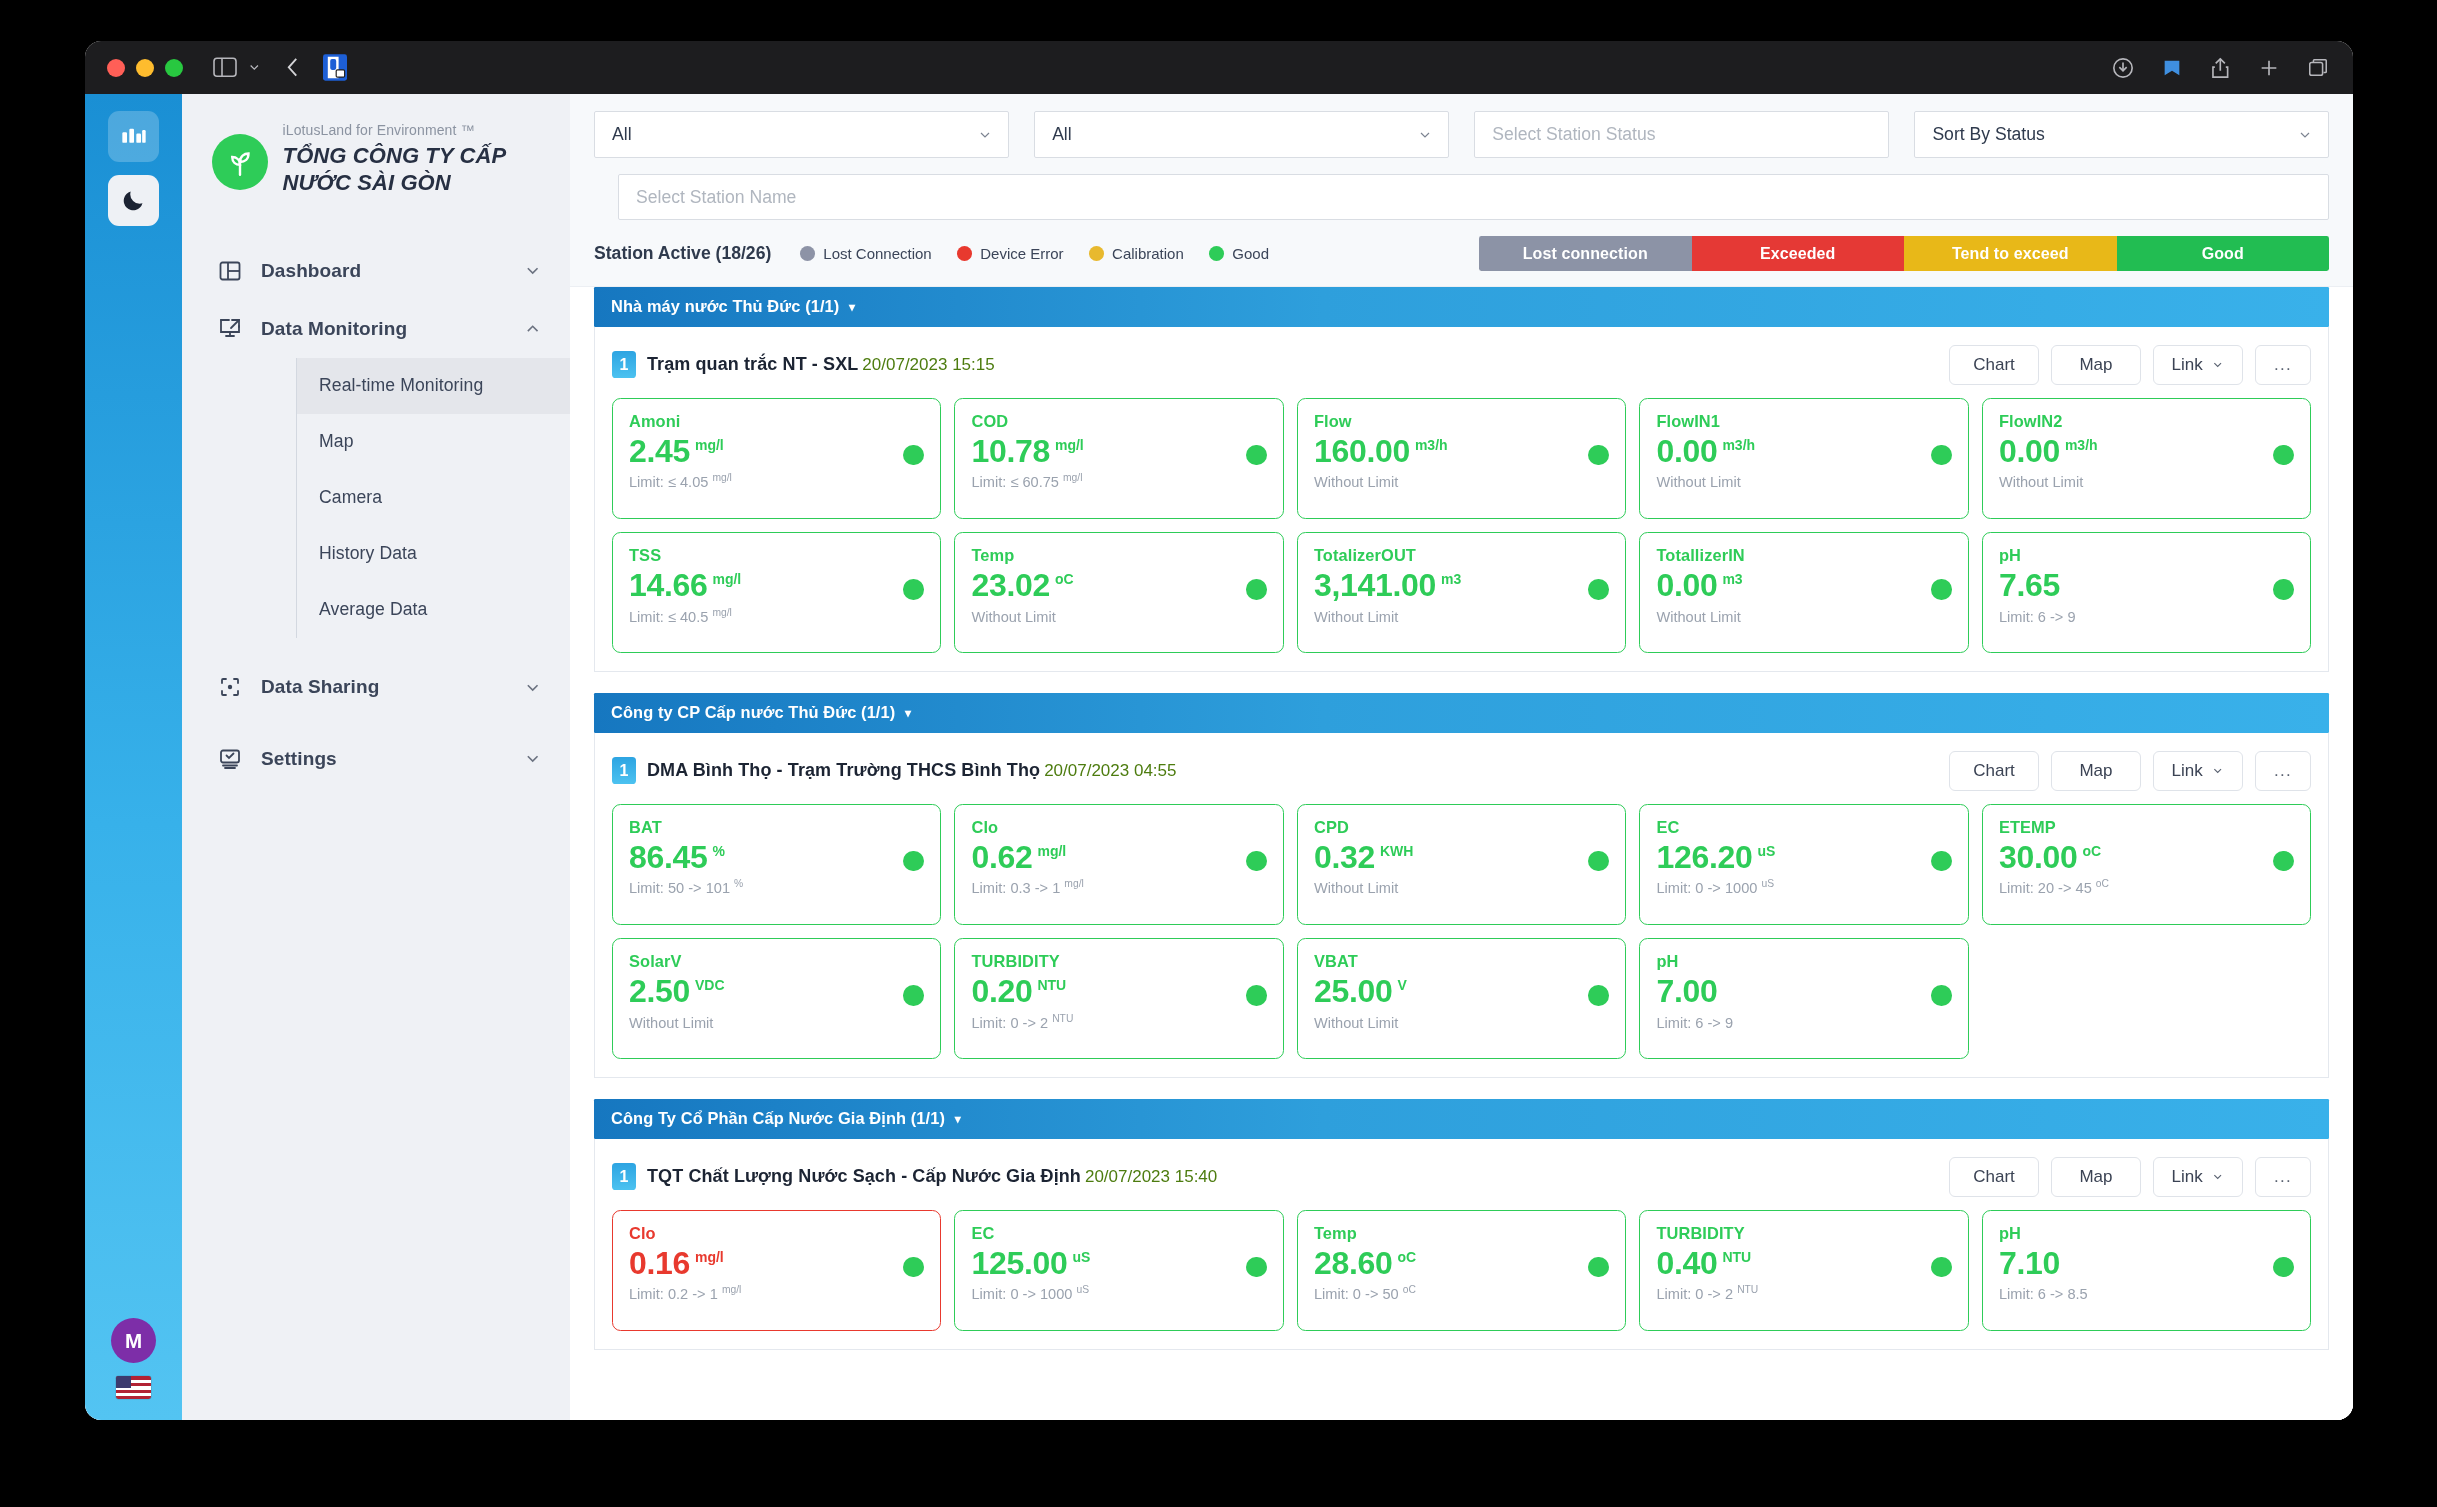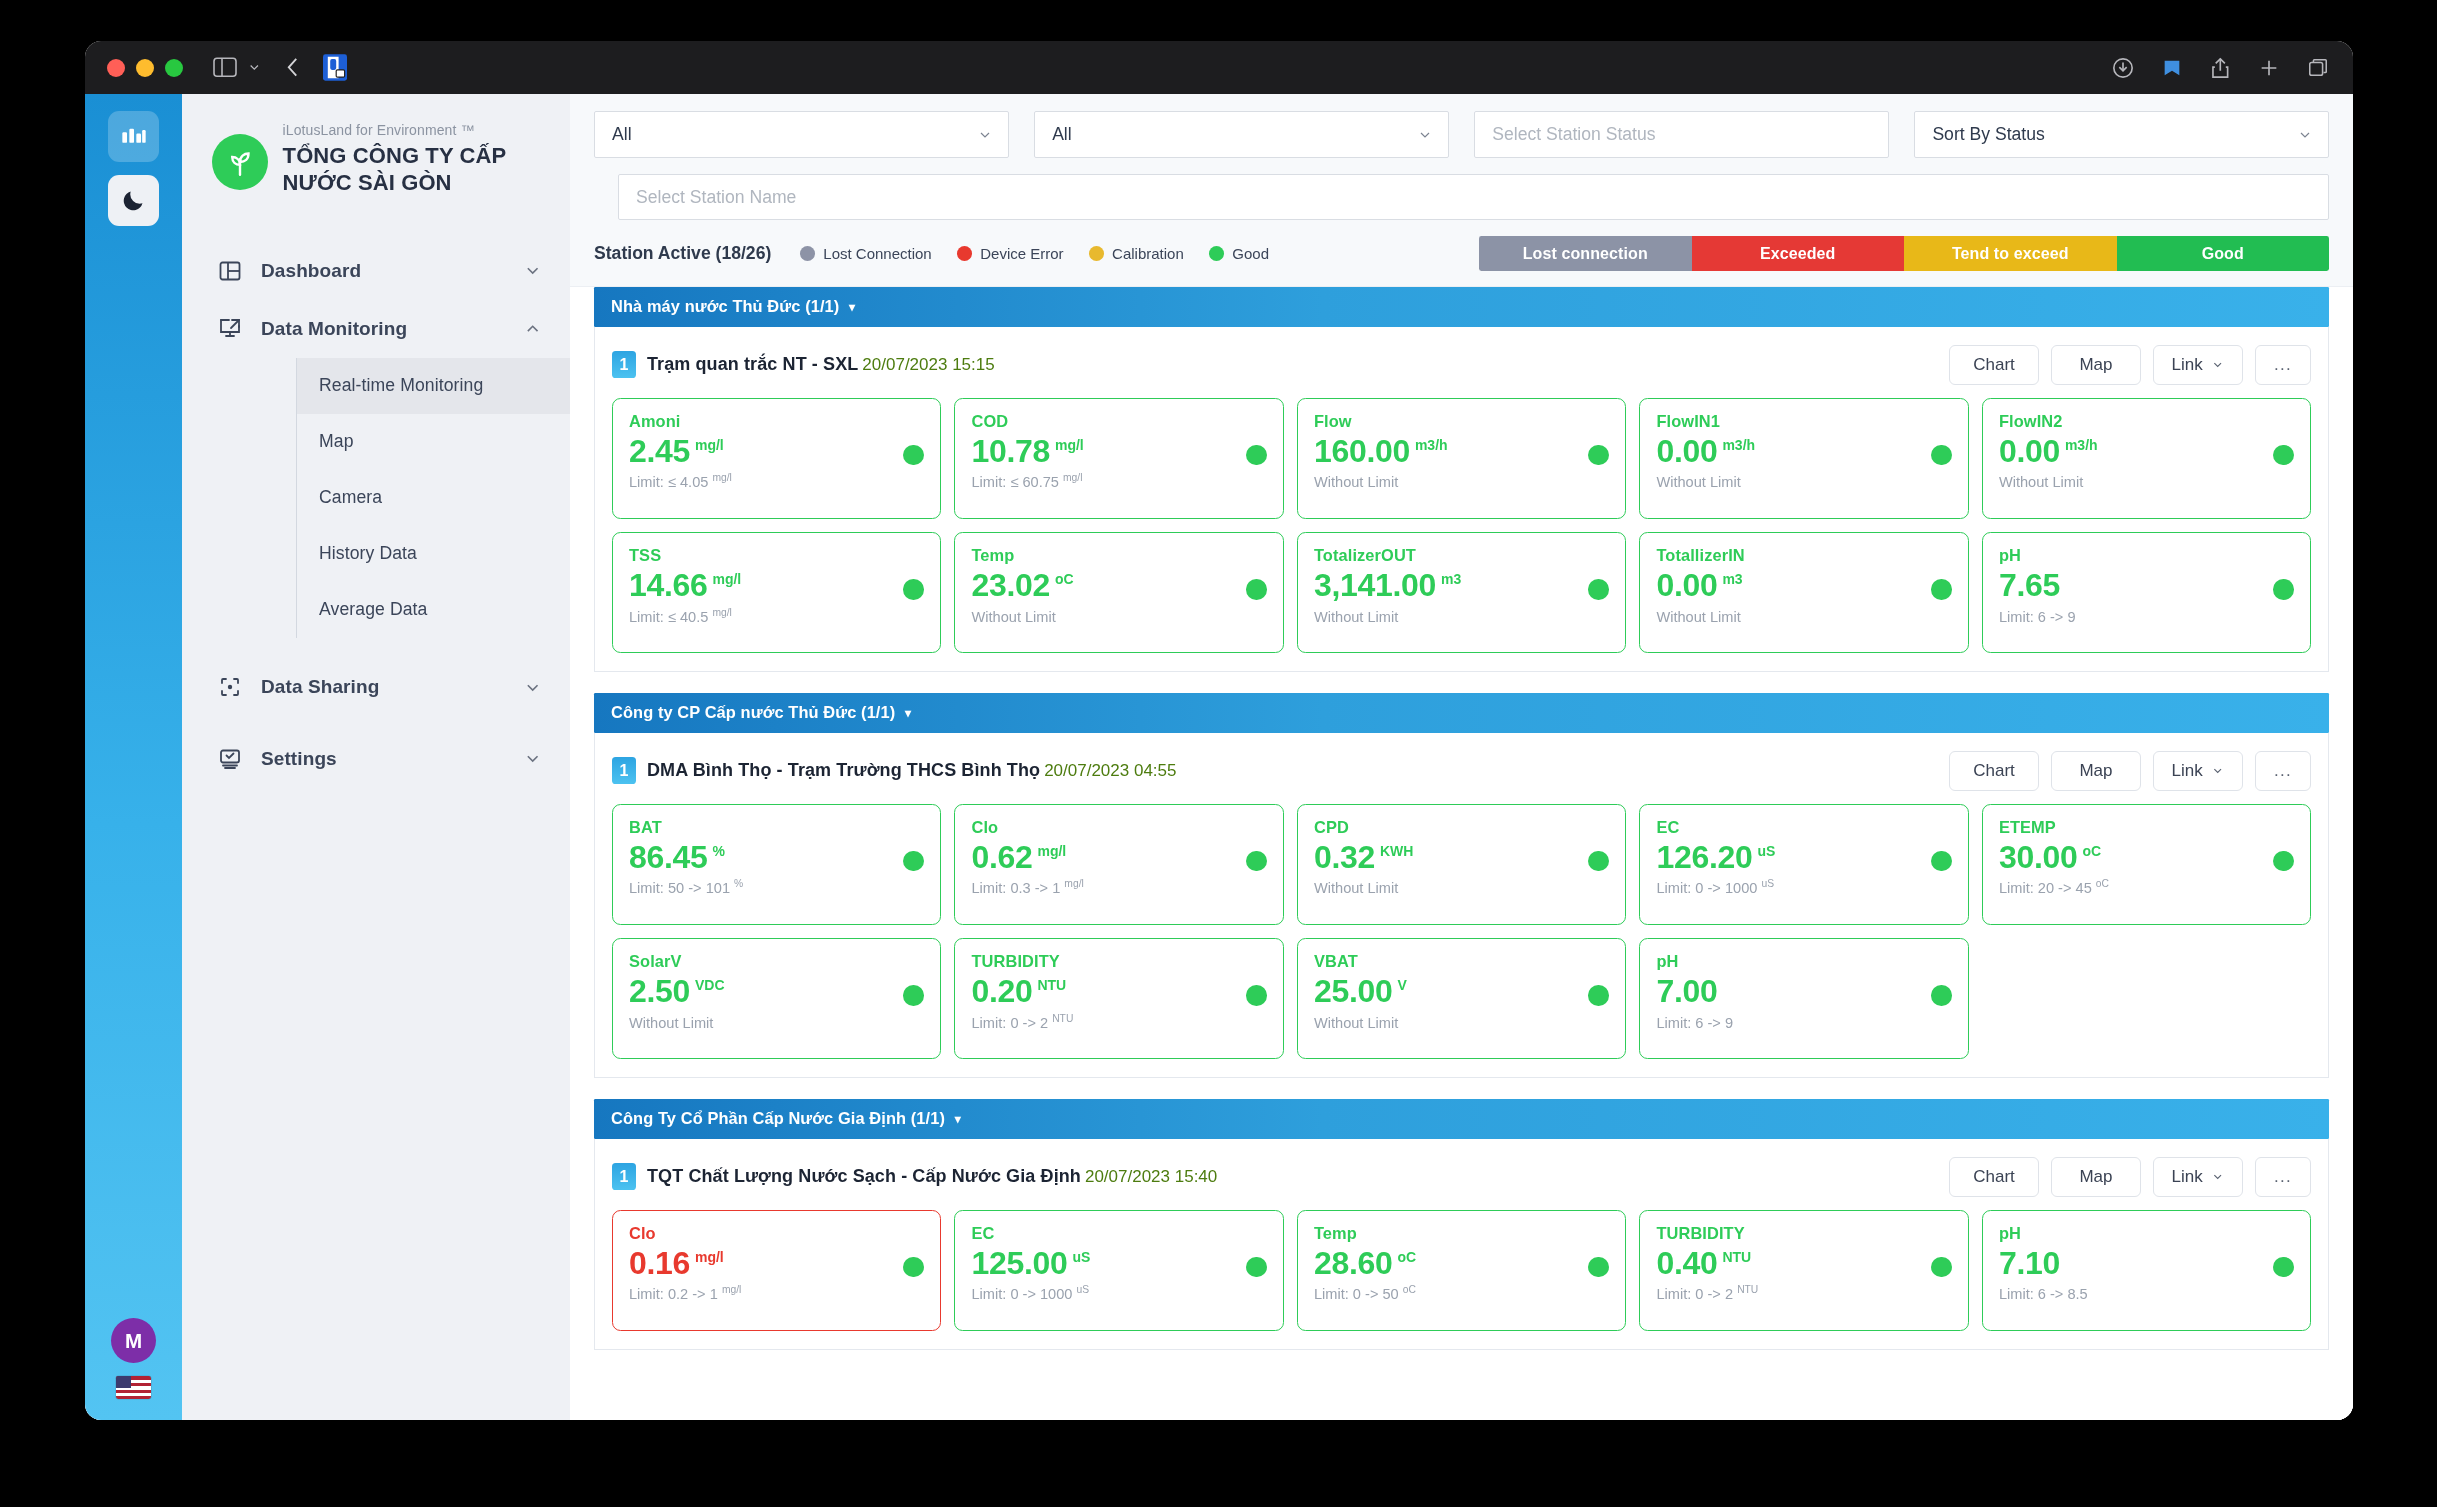--- a/index.html
+++ b/index.html
@@ -163,20 +163,21 @@
     letter-spacing: 0.1px;
     margin-bottom: 3.6px;
     white-space: nowrap;
   }
   #brand-title {
     font-size: 22px;
     font-weight: bold;
     color: #273043;
     line-height: 1.25;
     letter-spacing: 0.1px;
+    font-style: italic;
   }
 
   #nav-menu { margin-top: 45px; }
   .nav-group-row {
     display: flex;
     align-items: center;
     padding: 0 28px 0 36px;
     height: 58px;
     cursor: pointer;
   }

